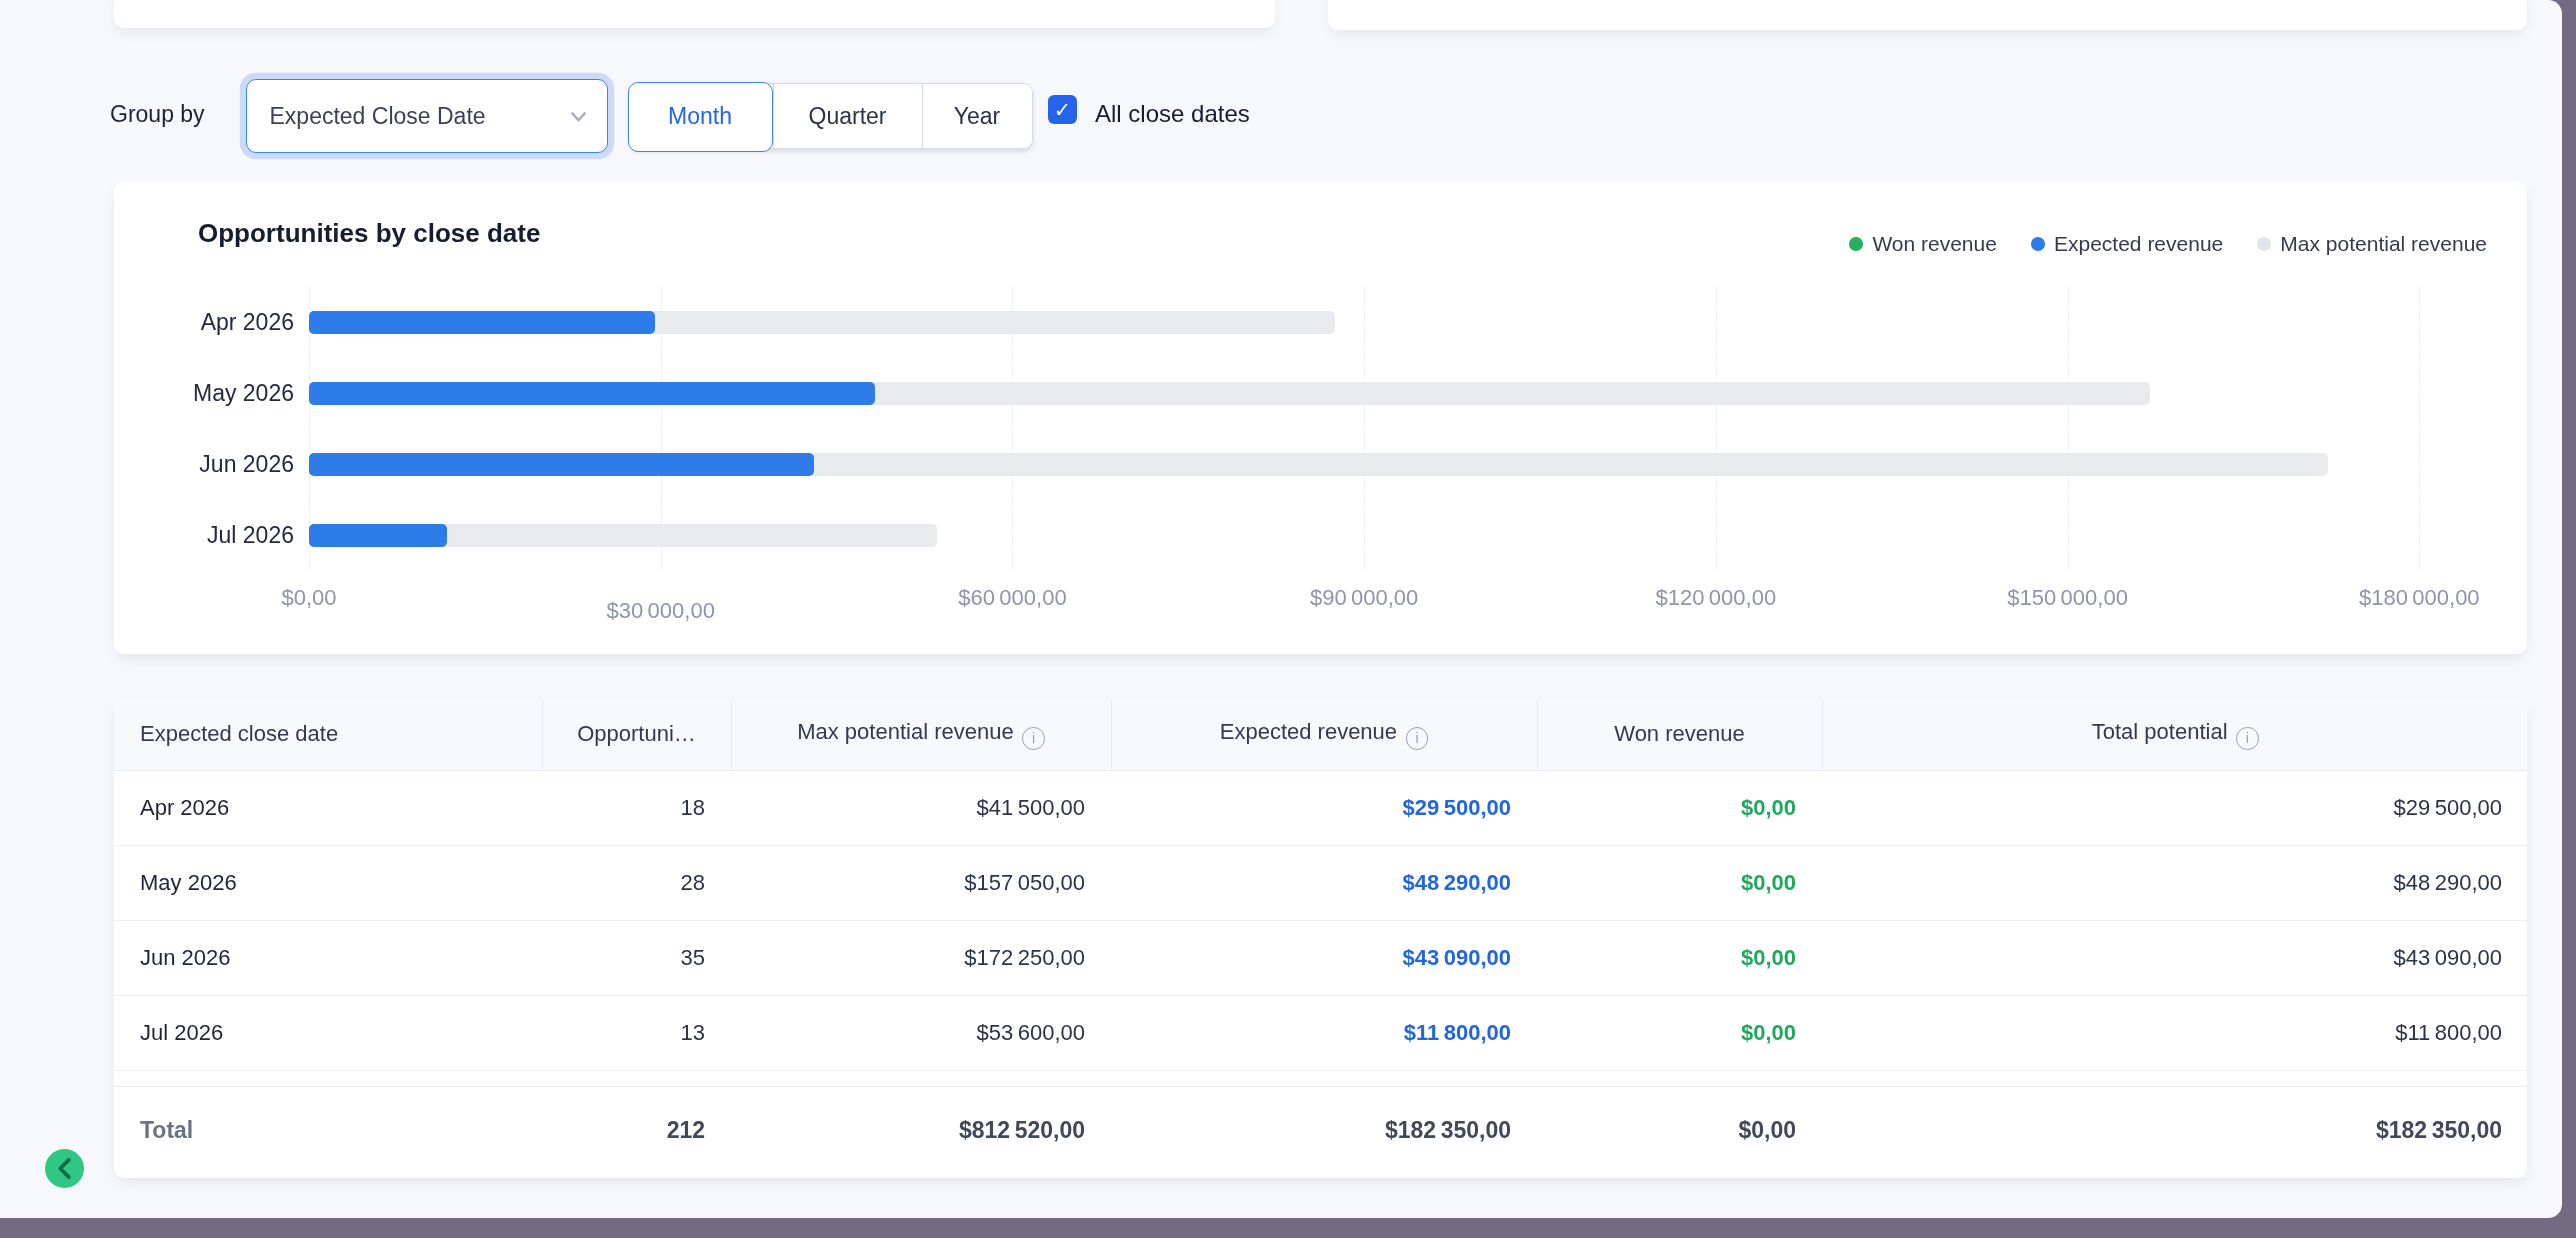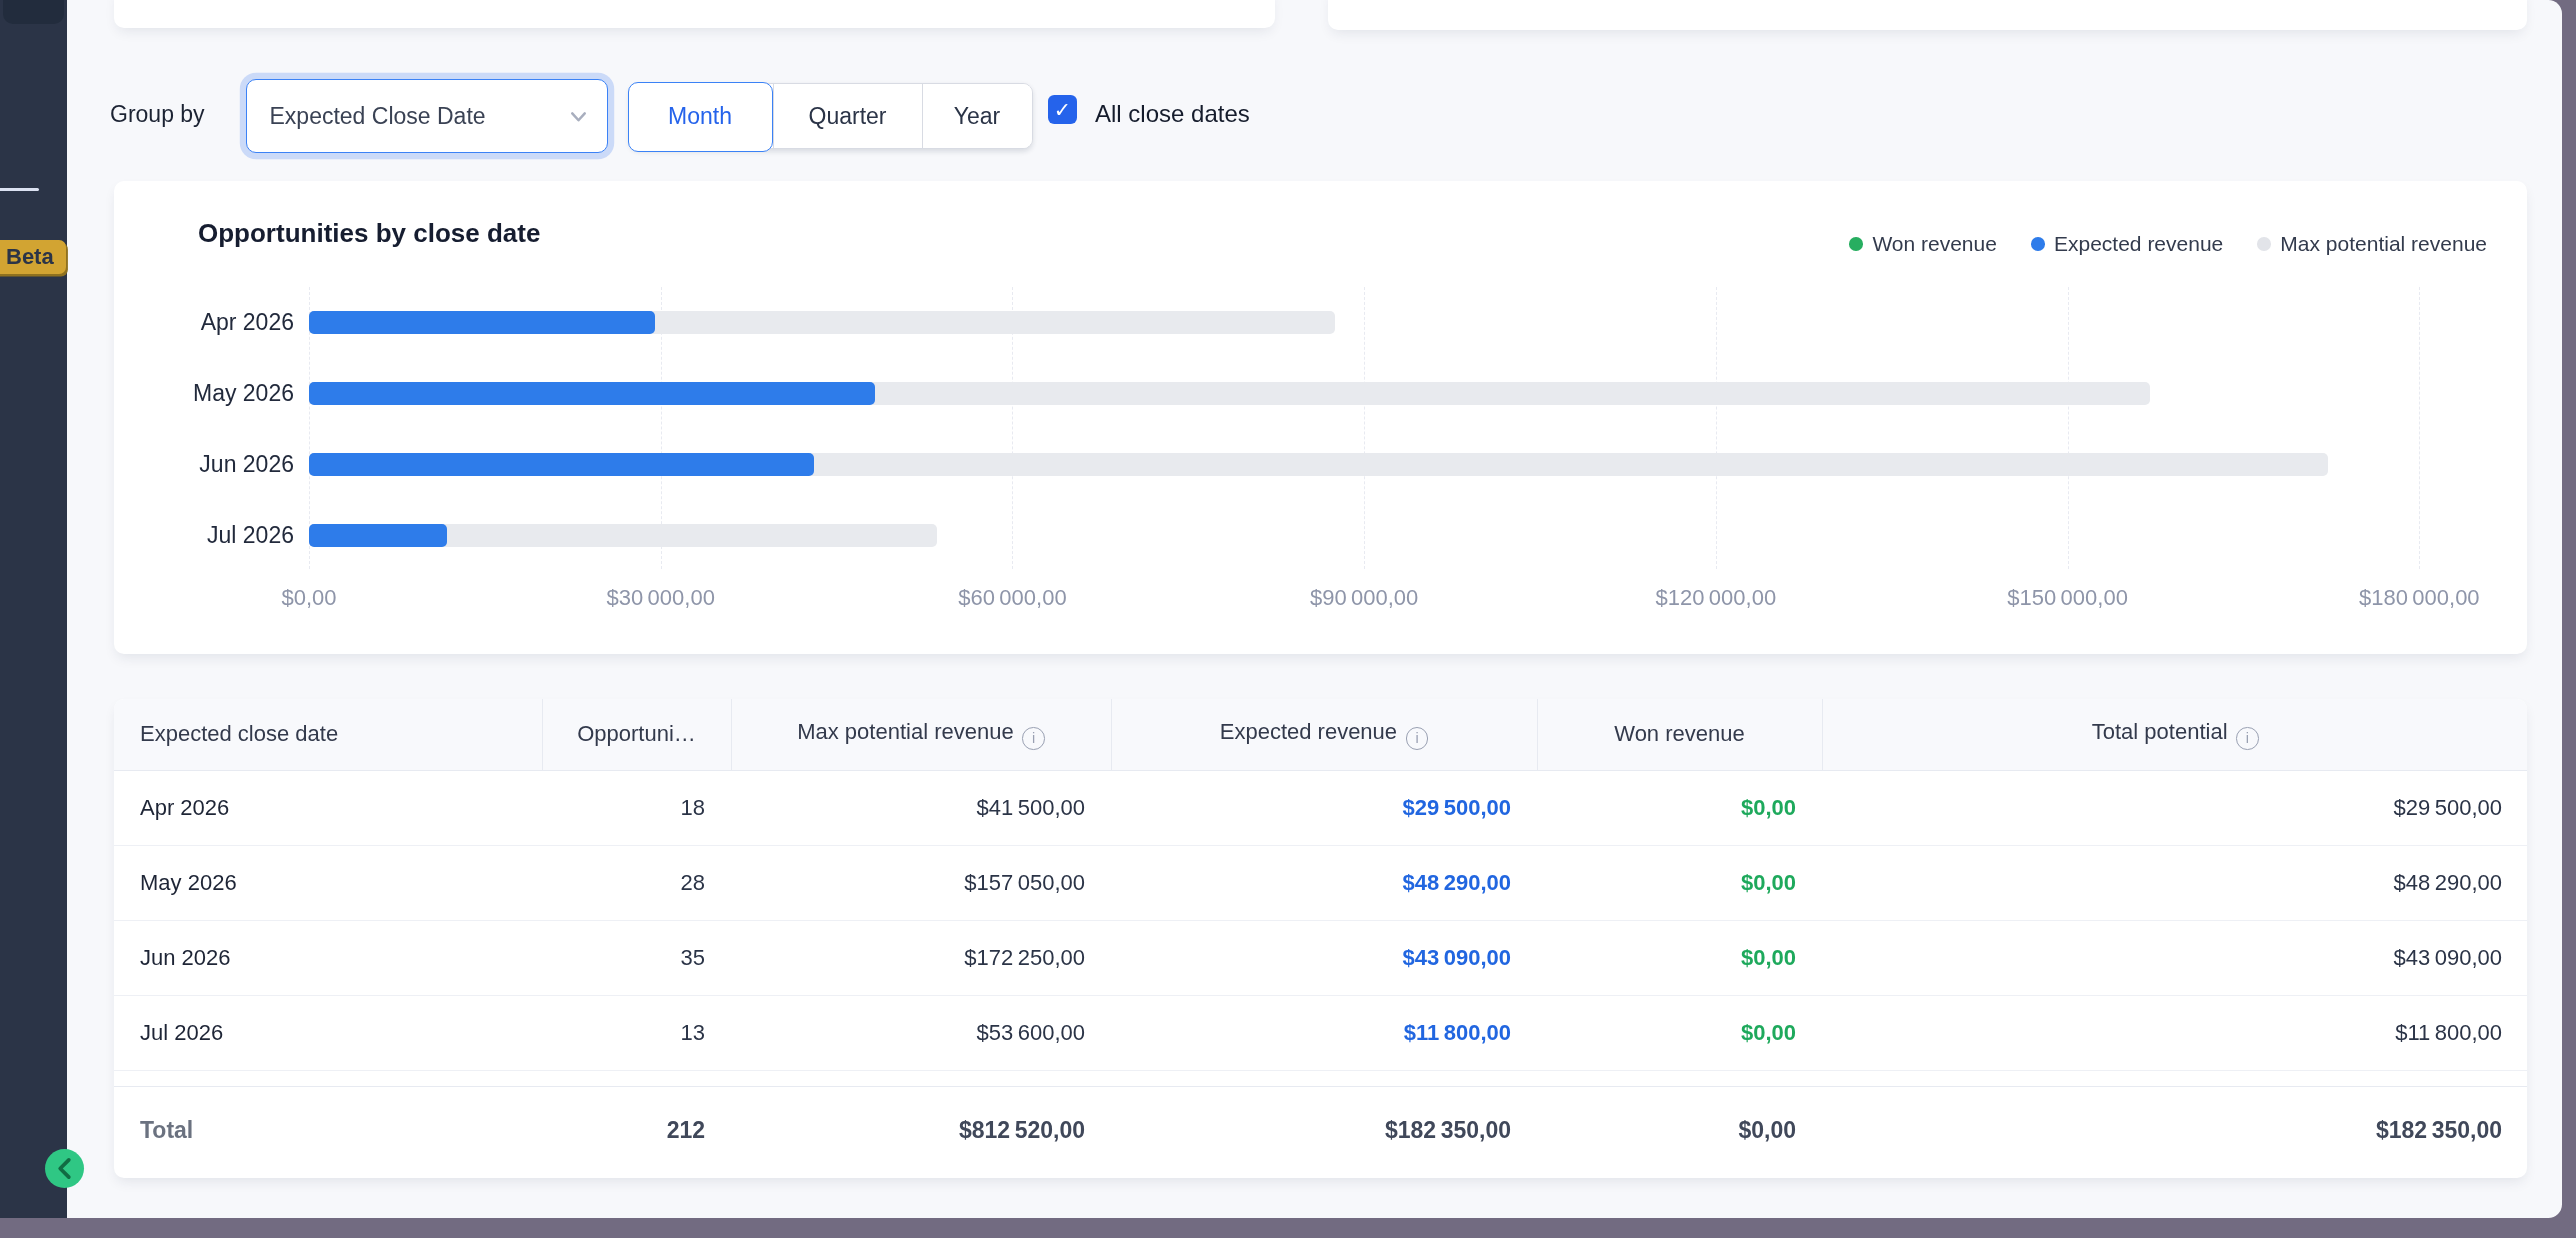--- a/index.html
+++ b/index.html
@@ -116,27 +116,20 @@
     display:inline-flex; align-items:center; justify-content:center;
     width:22.5px; height:22.5px; border:1.9px solid #99a0b2; border-radius:50%;
     color:#99a0b2; font-size:14.4px; margin-left:8.7px; vertical-align:-4.4px; font-weight:400;
   }
 </style>
 </head>
 <body>
 
 <div class="app">
 
-  <div class="sidebar">
-    <div class="sidebar-top-item"></div>
-    <div class="sidebar-divider"></div>
-    <div class="beta-badge">
-      <span>Beta</span>
-    </div>
-  </div>
 
   <button class="collapse-btn">
     <span style="display:flex;">
       <svg width="21" height="25" viewBox="0 0 34 40">
           <polyline points="24,6 10,20 24,34" fill="none" stroke="#116b43" stroke-width="6" stroke-linecap="round" stroke-linejoin="round"></polyline>
         </svg>
     </span>
   </button>
 
   <div class="content">
@@ -210,21 +203,21 @@
             <div class="bar-track" style="width: 92.8471%;"></div>
             <div class="bar-expected" style="width: 23.2266%;"></div>
           </div>
           <div class="bar-row">
             <div class="bar-track" style="width: 28.8918%;"></div>
             <div class="bar-expected" style="width: 6.3605%;"></div>
           </div>
         </div>
       <div class="axis-row">
           <span class="axis-label" style="left: 0%;">$0,00</span>
-          <span class="axis-label" style="left: 16.1708%;">$30 000,00</span>
+          <span class="axis-label" style="left: 16.1708%; margin-top: 13px;">$30 000,00</span>
           <span class="axis-label" style="left: 32.3415%;">$60 000,00</span>
           <span class="axis-label" style="left: 48.5123%;">$90 000,00</span>
           <span class="axis-label" style="left: 64.6831%;">$120 000,00</span>
           <span class="axis-label" style="left: 80.8538%;">$150 000,00</span>
           <span class="axis-label" style="left: 97.0246%;">$180 000,00</span>
         </div>
     </div>
 
     <div class="card table-card">
       <table>

